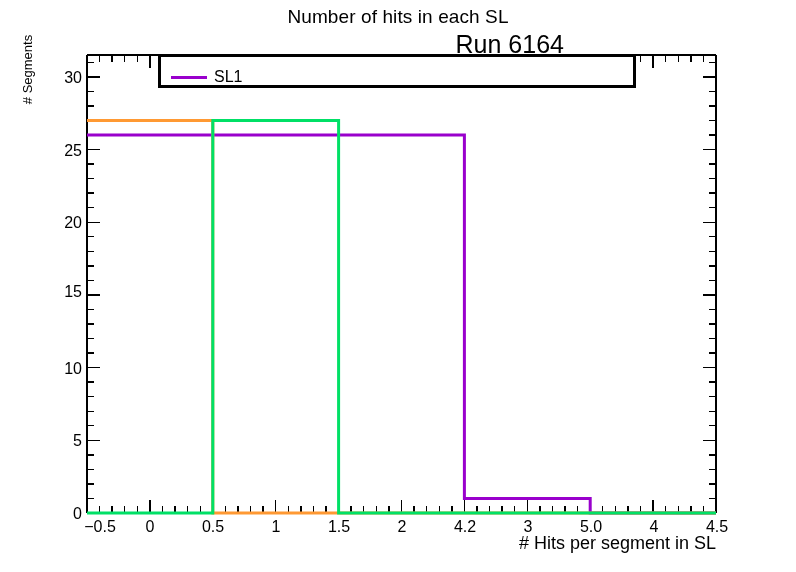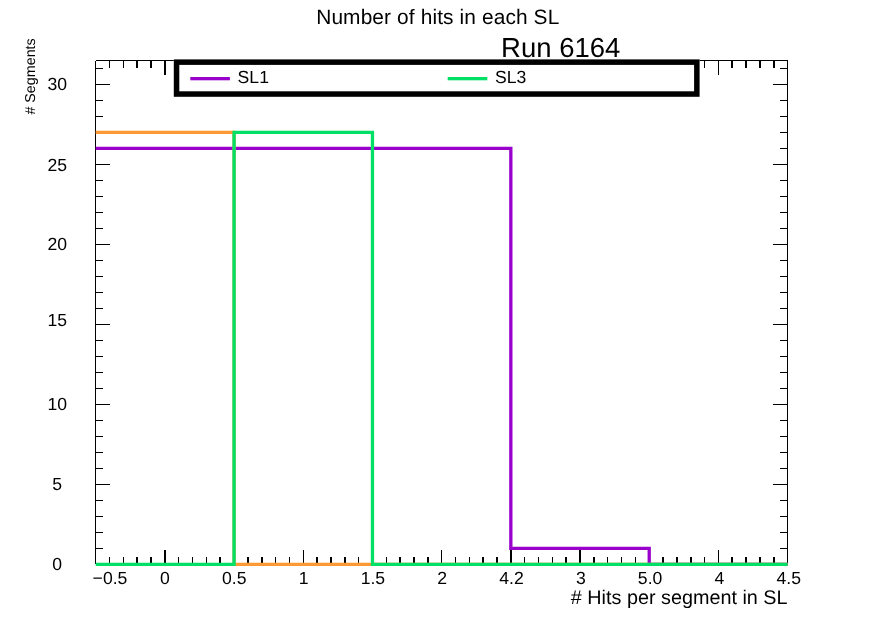--- a/index.html
+++ b/index.html
@@ -19,33 +19,33 @@
   .ylabel{
     position:absolute;left:-38px;top:62px;width:130px;
     transform:rotate(-90deg);transform-origin:50% 50%;
     font-size:13px;text-align:center;white-space:nowrap;
   }
   .xlabel{
     position:absolute;left:0;top:533px;width:716px;text-align:right;
     font-size:18px;
   }
   .ytick{
-    position:absolute;right:0;width:60px;text-align:center;
+    position:absolute;right:0;width:60px;text-align:right;
     font-size:16px;line-height:1;
   }
   .xtick{
     position:absolute;top:0;width:60px;text-align:center;
     font-size:16px;line-height:1;
   }
   .ytickwrap{position:absolute;left:18px;top:0;width:64px;height:572px;}
   .xtickwrap{position:absolute;left:0;top:519px;width:796px;height:24px;}
   .legendbox{
     position:absolute;left:158px;top:54px;width:478px;height:34px;
-    border:5px solid #000000;background:#fff;box-sizing:border-box;
-    display:flex;align-items:center;
+    border:3px solid #000000;background:#fff;box-sizing:border-box;
+    display:flex;align-items:flex-end;
   }
   .legitem{
     flex:1 1 0;display:flex;align-items:center;gap:7px;padding-left:10px;
     box-sizing:border-box;
   }
   .legswatch{display:block;width:36px;height:3px;flex:none;}
   .legtxt{font-size:16px;line-height:1;}
 </style>
 </head>
 <body>
@@ -256,19 +256,15 @@
     <div class="xtick" style="left:561px">5.0</div>
     <div class="xtick" style="left:624px">4</div>
     <div class="xtick" style="left:687px">4.5</div>
   </div>
 
   <div class="legendbox">
     <div class="legitem">
       <span class="legswatch" style="background: rgb(153, 0, 204);"></span>
       <span class="legtxt">SL1</span>
     </div>
-    <div class="legitem">
-      <span class="legswatch" style="background: rgb(0, 224, 102);"></span>
-      <span class="legtxt">SL3</span>
-    </div>
   </div>
 
 </div>
 
 </body></html>

